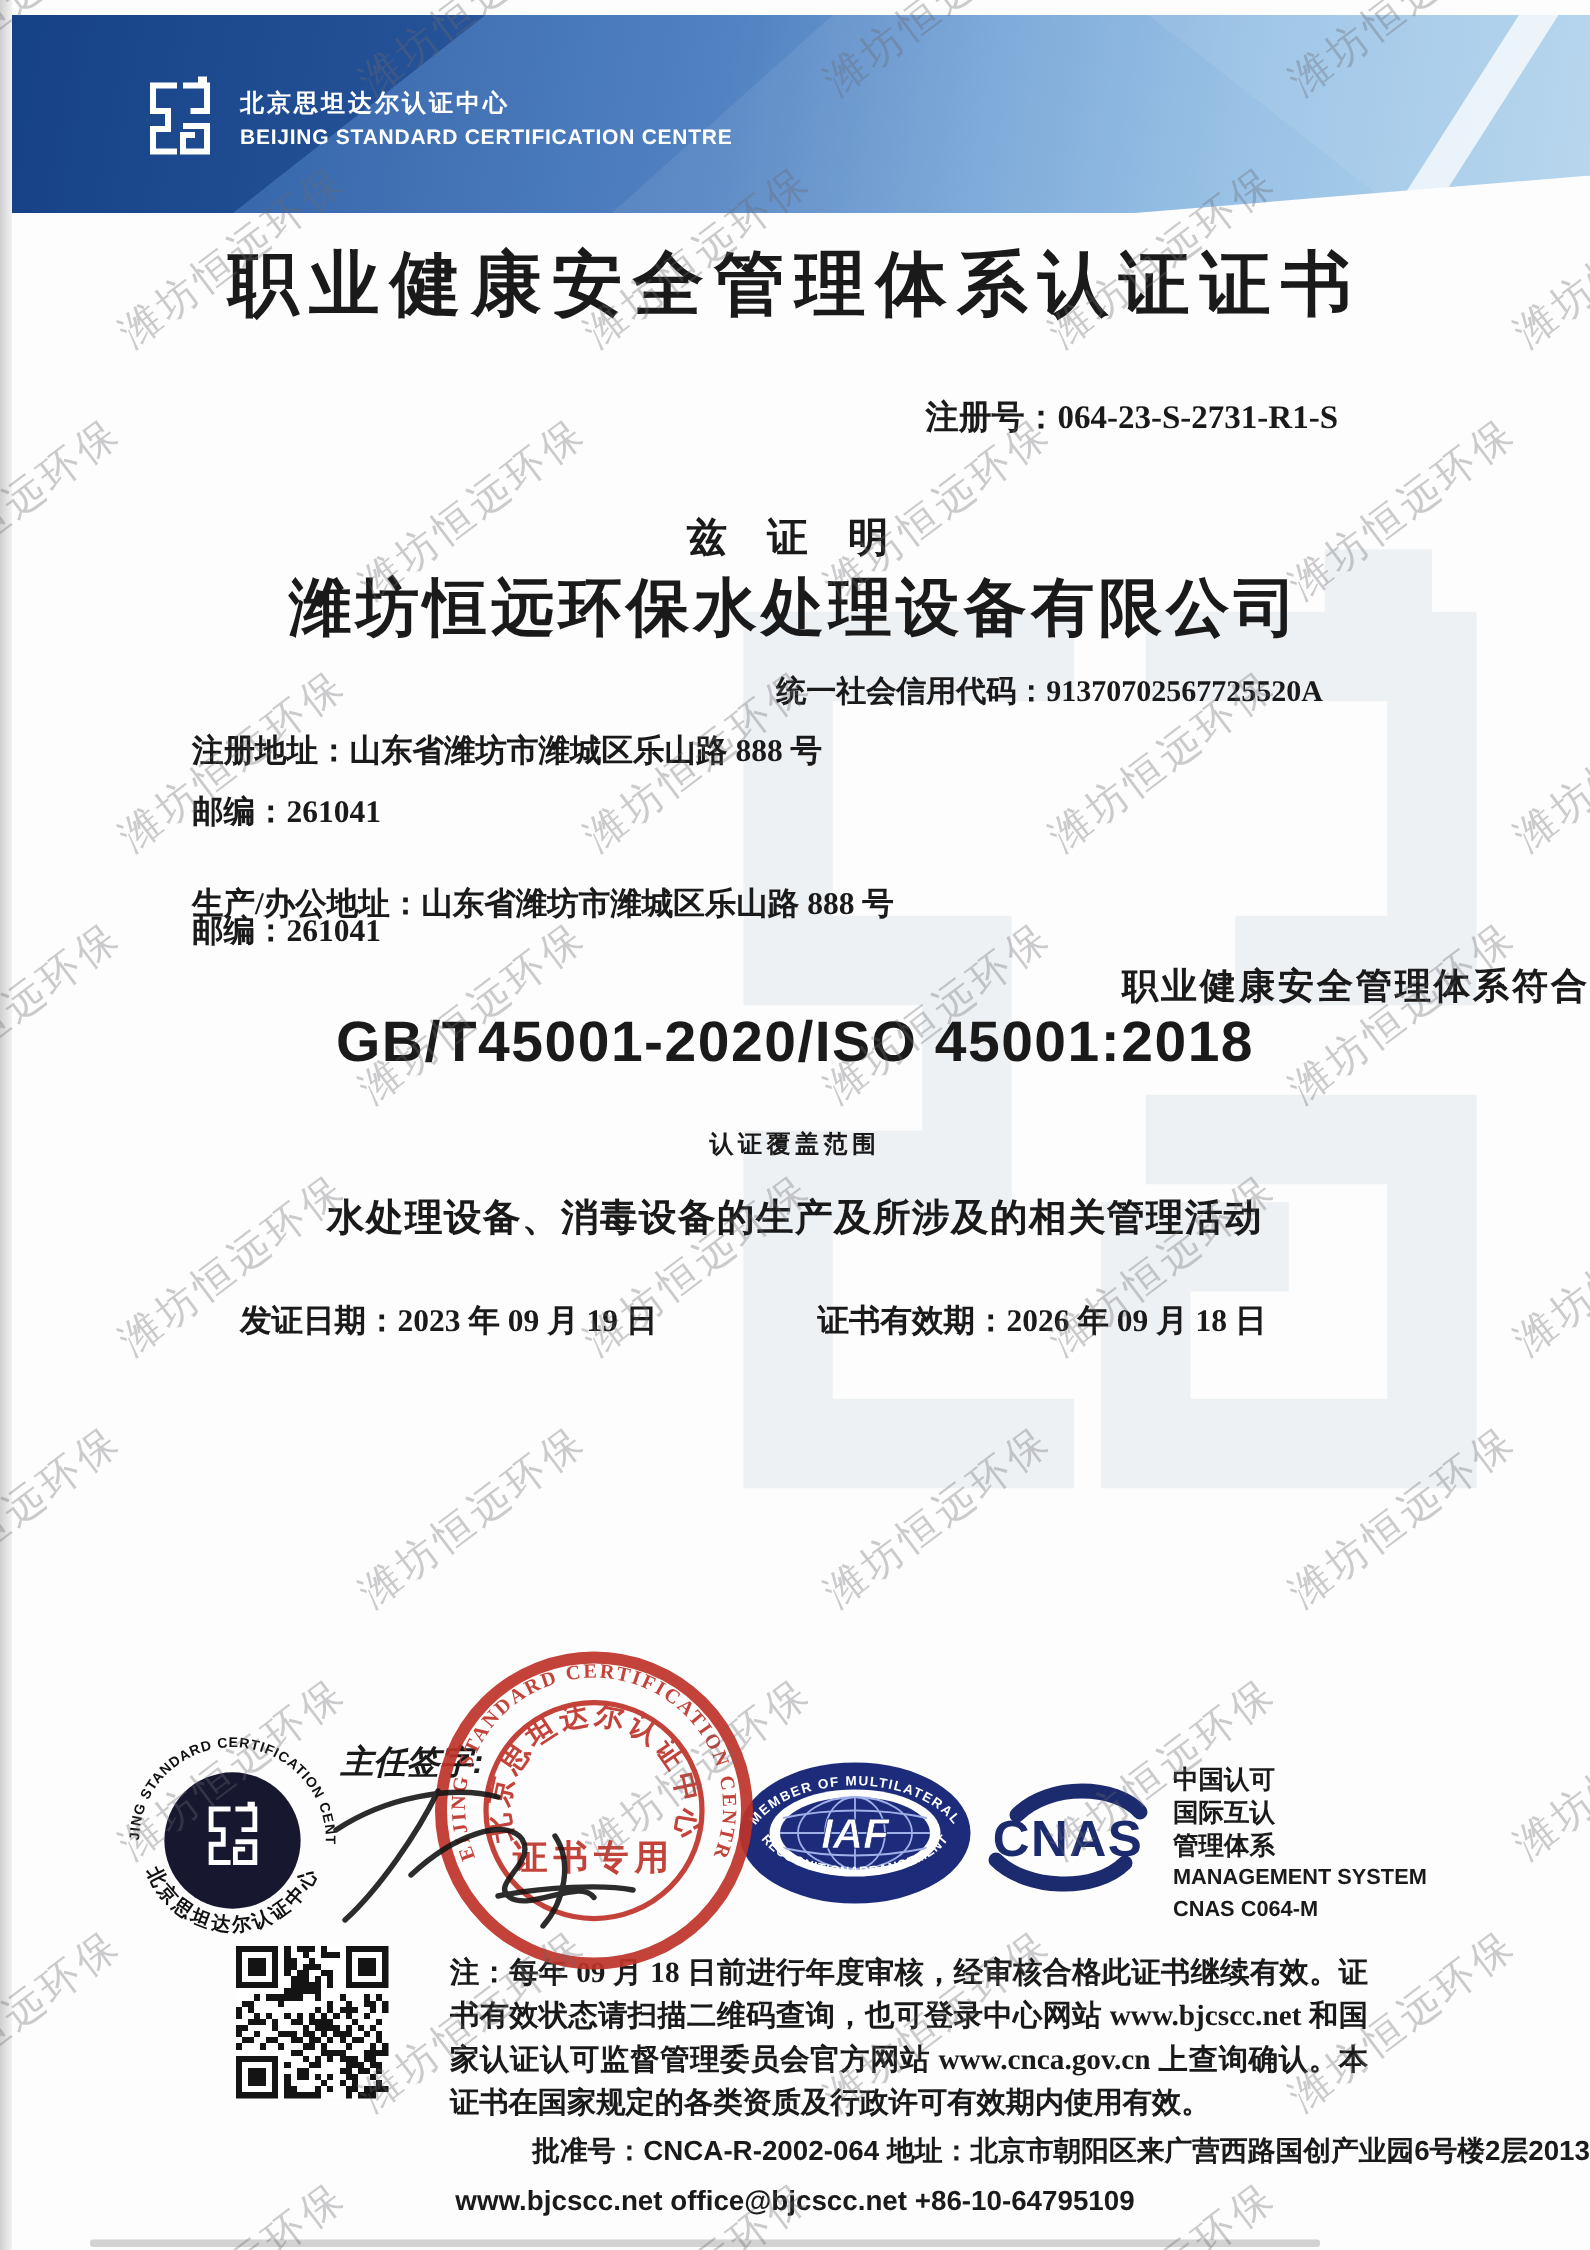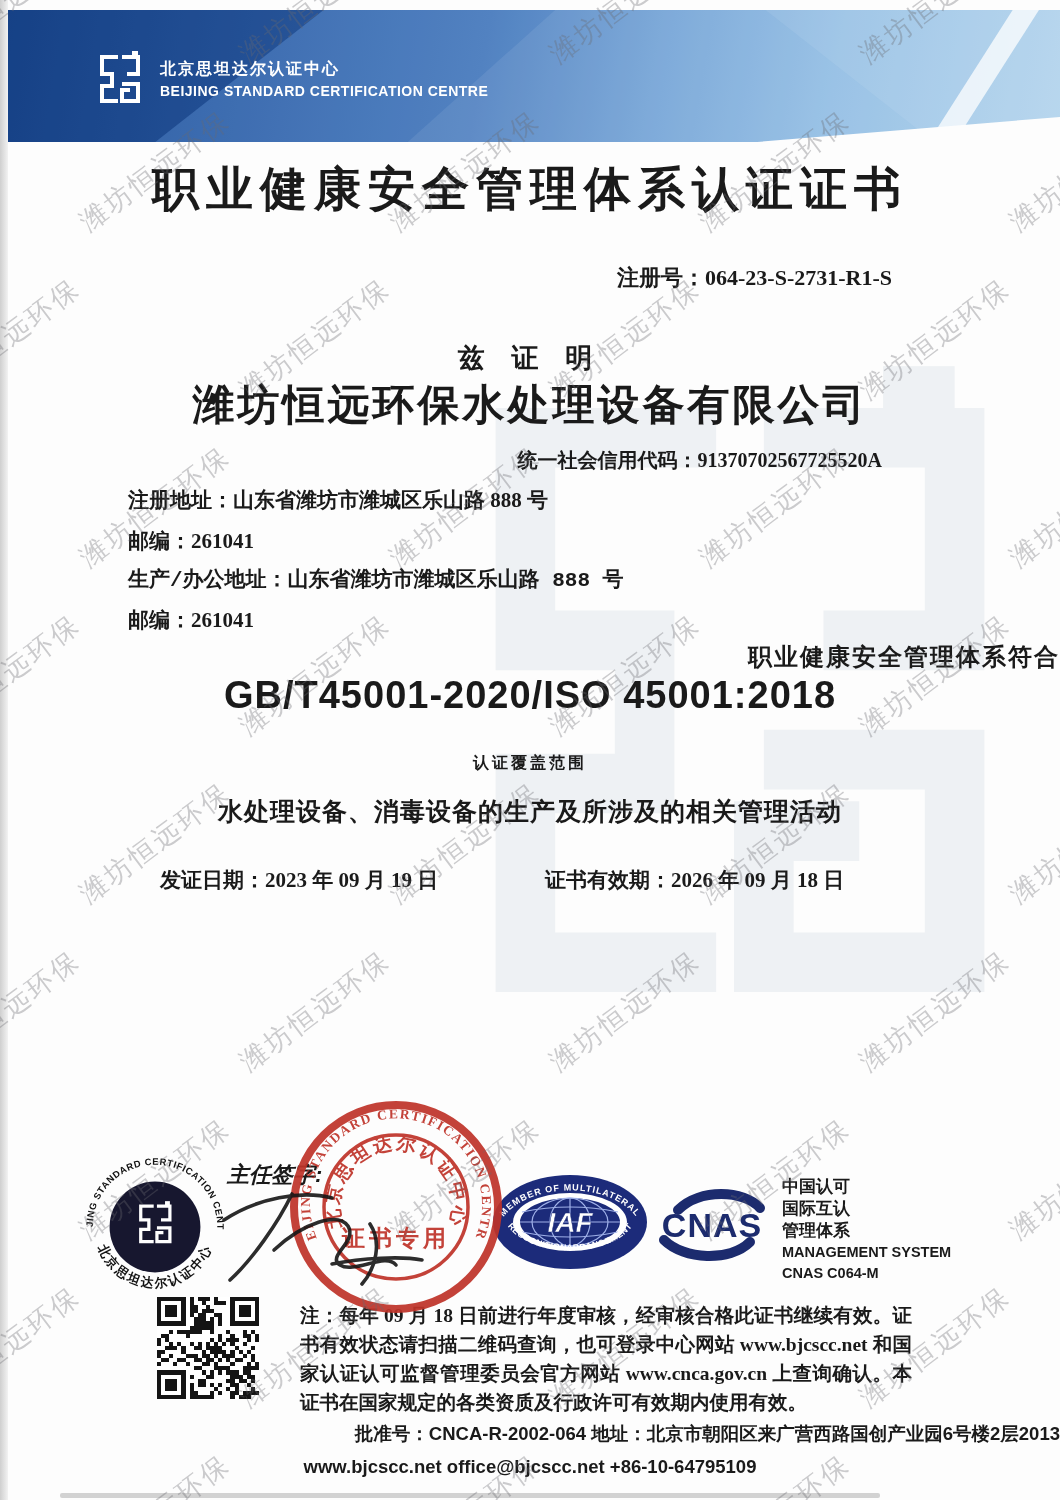--- a/index.html
+++ b/index.html
@@ -30,21 +30,21 @@
   
   .title{position:absolute;left:0;top:158px;width:100%;text-align:center;font-size:47px;font-weight:bold;
     letter-spacing:7px;z-index:2;}
   .regline{position:absolute;right:168px;top:263px;font-size:22px;font-weight:bold;z-index:2;}
   .intro{position:absolute;left:0;top:340px;width:100%;text-align:center;font-size:27px;font-weight:bold;
     letter-spacing:10px;z-index:2;}
   .company{position:absolute;left:0;top:377px;width:100%;text-align:center;font-size:42px;font-weight:bold;
     letter-spacing:3px;z-index:2;}
   .creditline{position:absolute;right:178px;top:447px;font-size:20px;font-weight:bold;z-index:2;}
   .addr{position:absolute;left:128px;font-size:21px;font-weight:bold;z-index:2;}
-  .a1{top:486px;} .a2{top:527px;} .a3{top:565px;font-family:Liberation Mono, monospace;} .a4{top:606px;}
+  .a1{top:486px;} .a2{top:527px;} .a3{top:588px;} .a4{top:606px;}
   .conform{position:absolute;left:0;top:641px;width:100%;text-align:right;font-size:24px;font-weight:bold;
     letter-spacing:2px;z-index:2;}
   .stdcode{position:absolute;left:0;top:674px;width:100%;text-align:center;font-size:38px;font-weight:800;
     font-family:"Liberation Sans","DejaVu Sans",sans-serif;letter-spacing:1px;z-index:2;}
   .scopelabel{position:absolute;left:0;top:753px;width:100%;text-align:center;font-size:16px;font-weight:bold;
     letter-spacing:3px;z-index:2;}
   .scope{position:absolute;left:0;top:795px;width:100%;text-align:center;font-size:25px;font-weight:bold;
     letter-spacing:1px;z-index:2;}
   .dateline{position:absolute;top:866px;font-size:21px;font-weight:bold;z-index:2;}
   .d1{left:160px;} .d2{left:545px;}

